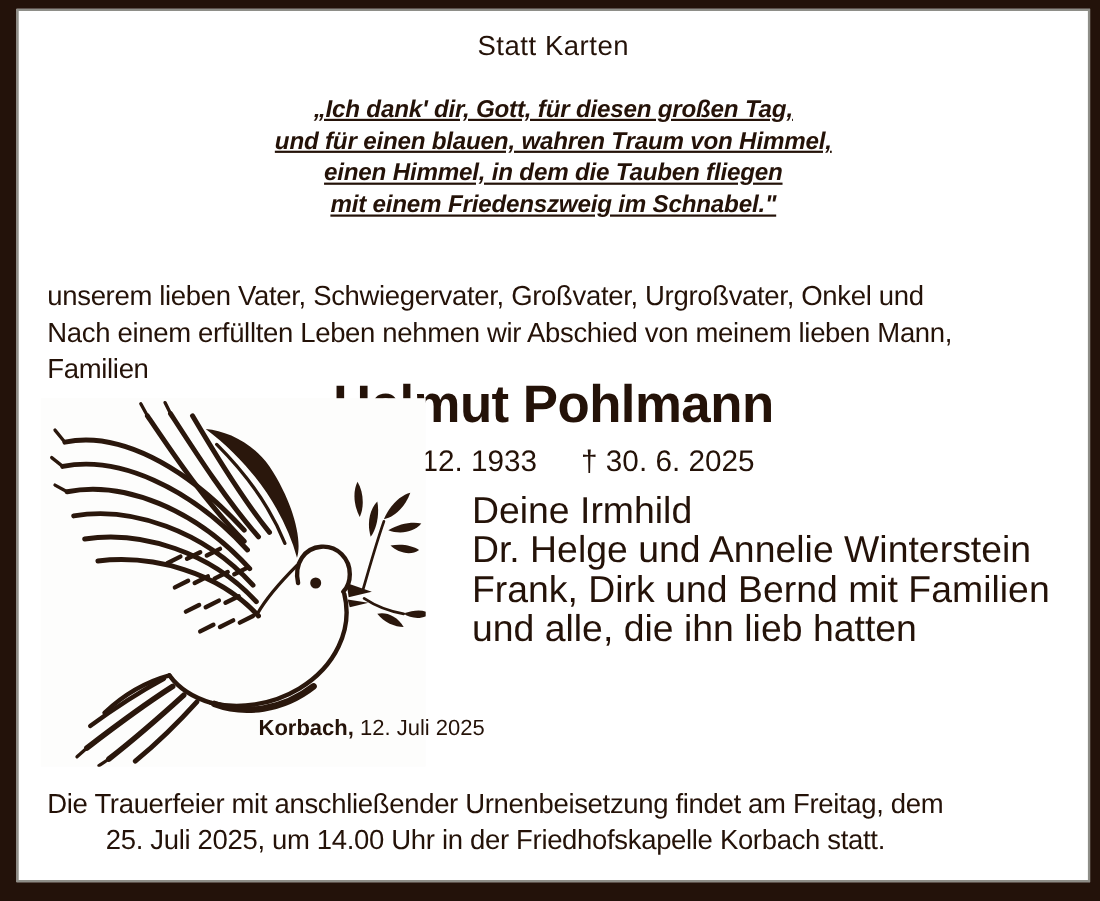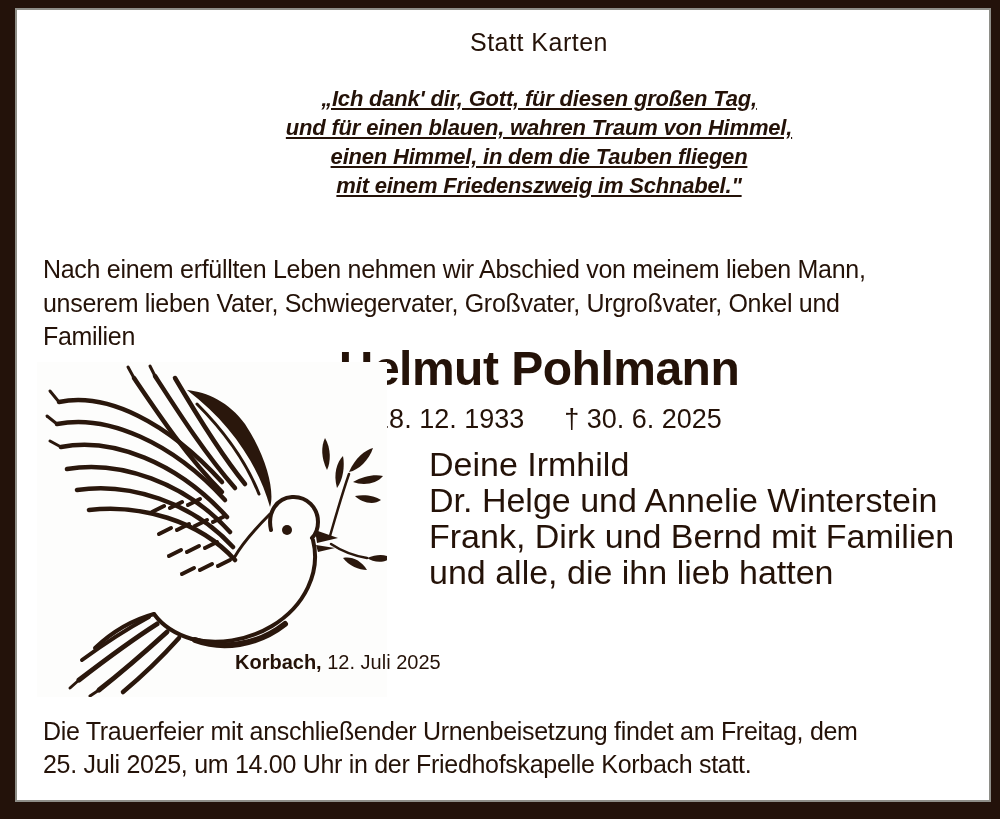--- a/index.html
+++ b/index.html
@@ -1,52 +1,52 @@
 <!DOCTYPE html>
 <html lang="de"><head>
 <meta charset="utf-8">
 <style>
   html,body{margin:0;padding:0;background:#23120a;}
   #page{position:relative;width:1000px;height:819px;background:#23120a;overflow:hidden;
         font-family:"Liberation Sans","DejaVu Sans",sans-serif;color:#241208;}
   .paper{position:absolute;top:8px;left:15px;right:9px;bottom:17px;
-         background:#ffffff;border:2px solid #8e8e88;padding-left:36px;}
+         background:#ffffff;border:2px solid #8e8e88;}
   .center{width:100%;text-align:center;}
   .abs{position:absolute;}
   .nowrap{white-space:nowrap;}
 
   .header{top:18px;font-size:25px;letter-spacing:.5px;}
   .poem{top:74px;font-size:22px;font-style:italic;font-weight:700;line-height:29px;letter-spacing:-.2px;text-decoration:underline;}
   .intro{top:243px;left:26px;font-size:25px;line-height:33.5px;letter-spacing:-.3px;}
   .name{top:331px;font-size:48px;font-weight:700;letter-spacing:-.5px;}
   .dates{top:394px;font-size:27px;display:flex;justify-content:center;gap:40px;}
   .mourners{top:436px;left:412px;font-size:34px;font-weight:400;line-height:36px;}
   .dateline{top:641px;left:218px;font-size:20px;}
   .dateline .place{font-weight:700;}
-  .funeral{top:705px;left:26px;font-size:25px;line-height:33px;letter-spacing:-.3px;}
+  .funeral{top:705px;left:26px;font-size:25px;line-height:33px;letter-spacing:-.3px;text-align:center;}
   .dove{left:20px;top:352px;width:350px;height:335px;background:#fdfdfc;}
 </style>
 </head>
 <body>
 
 <div id="page">
   <div class="paper">
 
     <div class="abs center header">Statt Karten</div>
 
     <div class="abs center poem">
       <div>„Ich dank' dir, Gott, für diesen großen Tag,</div>
       <div>und für einen blauen, wahren Traum von Himmel,</div>
       <div>einen Himmel, in dem die Tauben fliegen</div>
       <div>mit einem Friedenszweig im Schnabel."</div>
     </div>
 
     <div class="abs intro">
+      <div class="nowrap">unserem lieben Vater, Schwiegervater, Großvater, Urgroßvater, Onkel und</div>
       <div class="nowrap">Nach einem erfüllten Leben nehmen wir Abschied von meinem lieben Mann,</div>
-      <div class="nowrap">unserem lieben Vater, Schwiegervater, Großvater, Urgroßvater, Onkel und</div>
       <div class="nowrap">Familien</div>
     </div>
 
     <div class="abs center name">Helmut Pohlmann</div>
 
     <div class="abs dates" style="width:100%;">
       <span>* 18. 12. 1933</span>
       <span>† 30. 6. 2025</span>
     </div>
 

